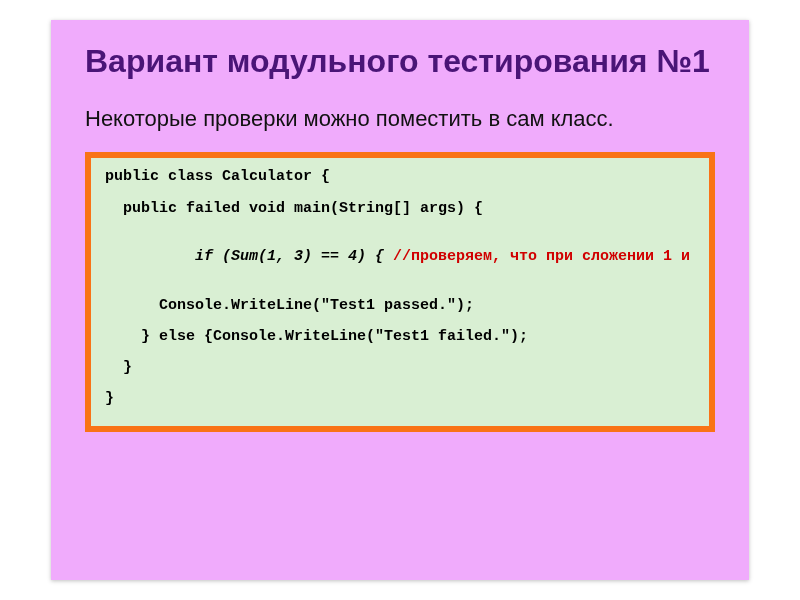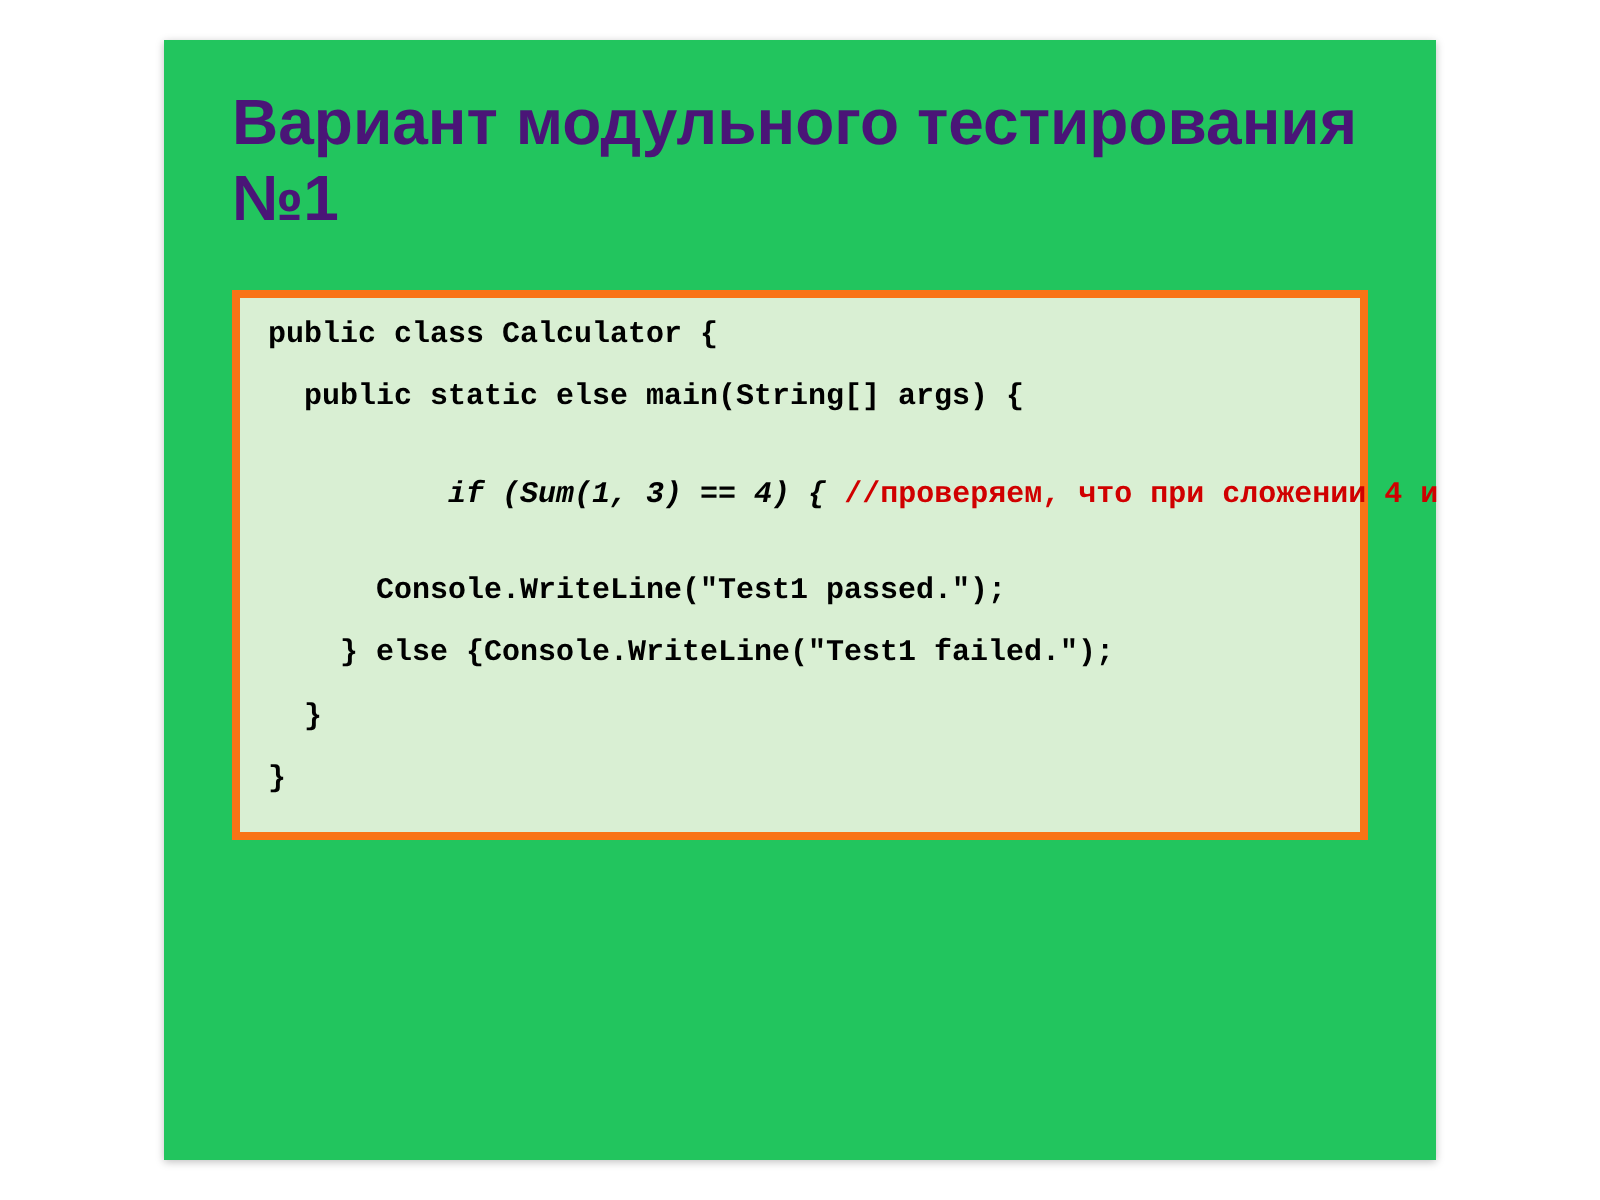--- a/index.html
+++ b/index.html
@@ -5,42 +5,42 @@
   * { margin: 0; padding: 0; box-sizing: border-box; }
   html, body { width: 800px; height: 600px; overflow: hidden; }
   body {
     background: #ffffff;
     font-family: Arial, Helvetica, sans-serif;
     display: flex;
     align-items: center;
     justify-content: center;
   }
   .slide {
-    width: 636px;
+    width: 698px;
     height: 560px;
-    background: #22c55e;
+    background: #f0abfc;
     box-shadow: 0 1px 4px rgba(0,0,0,0.25);
     padding: 22px 34px 20px 34px;
     position: relative;
   }
   .title {
     color: #4a1577;
     font-size: 32px;
     font-weight: bold;
     line-height: 1.2;
     margin-bottom: 26px;
   }
   .subtitle {
     color: #111;
     font-size: 22px;
     font-weight: 400;
     margin-bottom: 20px;
   }
   .code-box {
-    border: 4px solid #f97316;
+    border: 6px solid #f97316;
     background: #d9efd3;
     padding: 10px 14px 18px 14px;
     font-family: "Courier New", Courier, monospace;
     font-size: 15px;
     line-height: 1.15;
     color: #000;
   }
   .code-line {
     white-space: pre;
     font-weight: bold;
@@ -55,25 +55,26 @@
   .comment2-line2 {
     display: block;
     padding-left: 260px;
   }
 </style>
 </head>
 <body>
 
 <div class="slide">
   <h1 class="title">Вариант модульного тестирования №1</h1>
+  <p class="subtitle">Некоторые проверки можно поместить в сам класс.</p>
 
   <div class="code-box">
     <div class="code-line">public class Calculator {</div>
-    <div class="code-line i1">public static else main(String[] args) {</div>
+    <div class="code-line i1">public failed void main(String[] args) {</div>
     <div class="code-line i2 comment2-wrap" style="padding-left: 0px;">
-      <span style="padding-left: 36px; font-style: italic;">if (Sum(1, 3) == 4) { </span><span class="red">//проверяем, что при сложении 4 и</span>
+      <span style="padding-left: 36px; font-style: italic;">if (Sum(1, 3) == 4) { </span><span class="red">//проверяем, что при сложении 1 и</span>
     </div>
     <div class="code-line i3">Console.WriteLine("Test1 passed.");</div>
     <div class="code-line i2">} else {Console.WriteLine("Test1 failed.");</div>
     <div class="code-line i1">}</div>
     <div class="code-line">}</div>
   </div>
 </div>
 
 </body></html>

